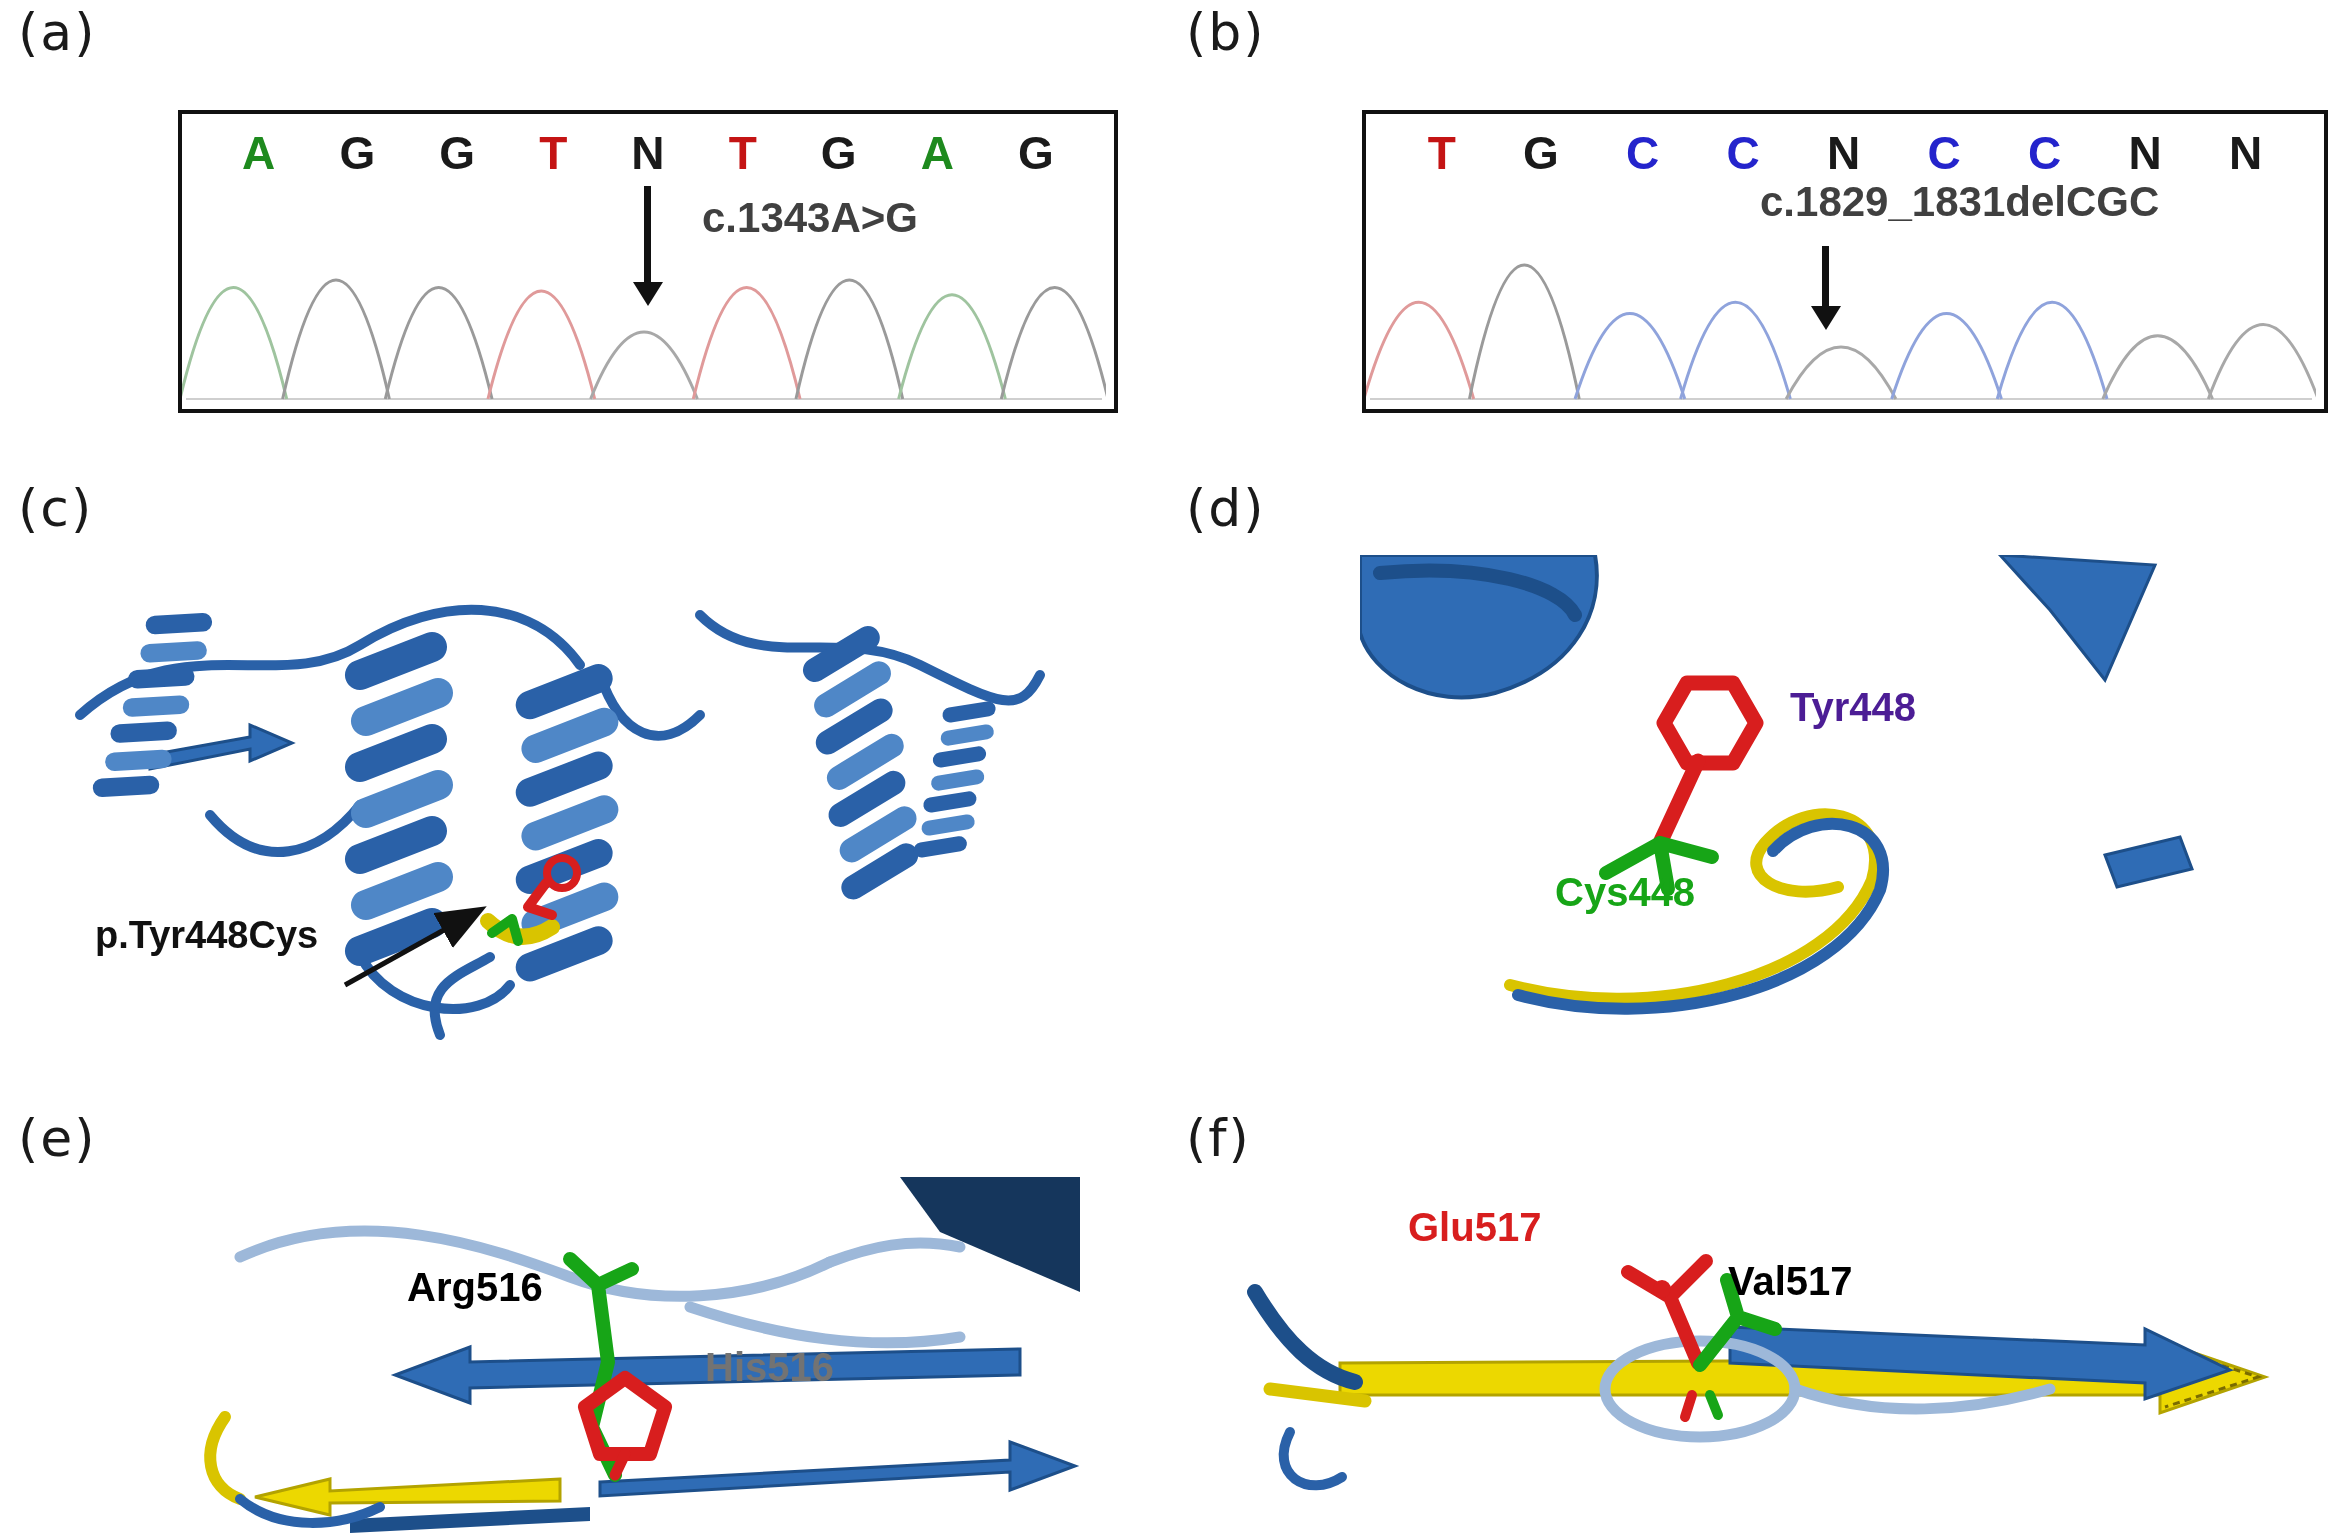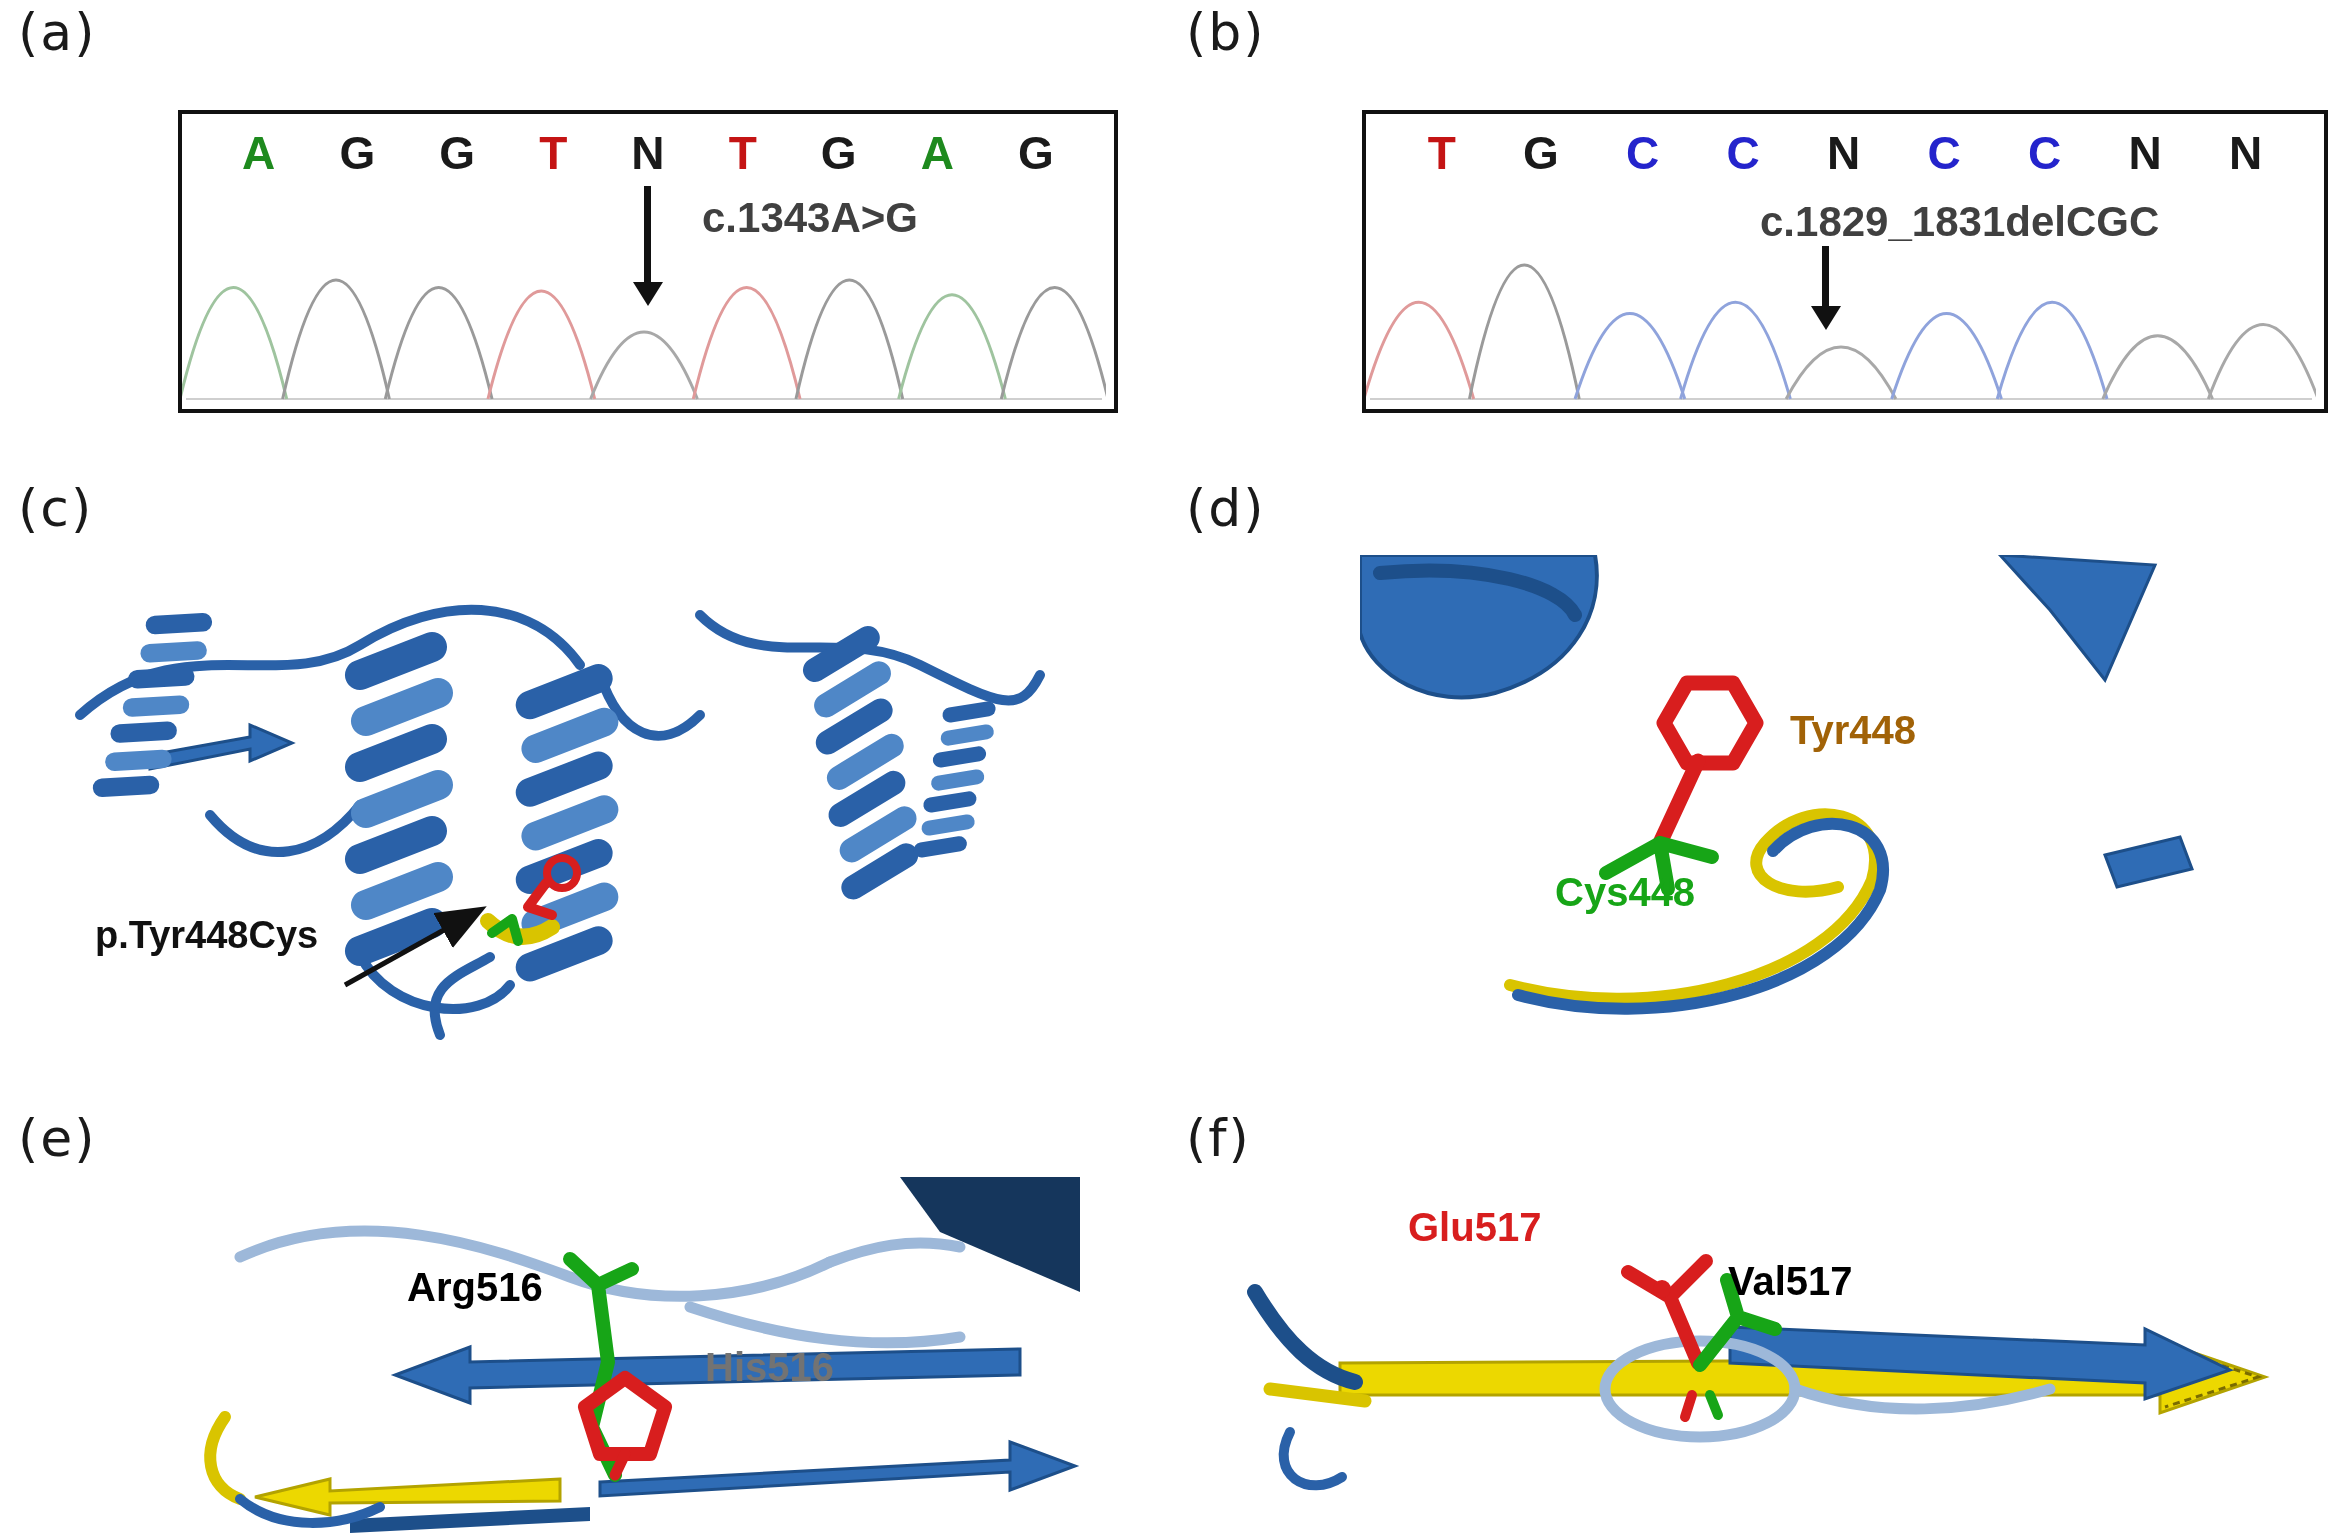--- a/index.html
+++ b/index.html
@@ -89,21 +89,21 @@
         <path d="M 103.44444444444446 194 Q 158.33333333333334 -73.83999999999997 213.22222222222223 194" fill="none" stroke="#9a9a9a" stroke-width="3"></path>
         <path d="M 209.00000000000003 194 Q 263.8888888888889 22.879999999999995 318.7777777777778 194" fill="none" stroke="#8fa3dc" stroke-width="3"></path>
         <path d="M 314.55555555555554 194 Q 369.44444444444446 0.5600000000000023 424.33333333333337 194" fill="none" stroke="#8fa3dc" stroke-width="3"></path>
         <path d="M 420.1111111111111 194 Q 475 89.83999999999999 529.8888888888889 194" fill="none" stroke="#a8a8a8" stroke-width="3"></path>
         <path d="M 525.6666666666666 194 Q 580.5555555555555 22.879999999999995 635.4444444444445 194" fill="none" stroke="#8fa3dc" stroke-width="3"></path>
         <path d="M 631.2222222222222 194 Q 686.1111111111111 0.5600000000000023 741 194" fill="none" stroke="#8fa3dc" stroke-width="3"></path>
         <path d="M 736.7777777777777 194 Q 791.6666666666666 67.52 846.5555555555555 194" fill="none" stroke="#a8a8a8" stroke-width="3"></path>
         <path d="M 842.3333333333334 194 Q 897.2222222222223 45.19999999999999 952.1111111111112 194" fill="none" stroke="#a8a8a8" stroke-width="3"></path>
       </svg>
     <div class="down-arrow" style="left:456px;top:132px;height:60px;"></div>
-    <div class="mut-label" style="left:394px;top:84px;">c.1829_1831delCGC</div>
+    <div class="mut-label" style="left:394px;top:64px;">c.1829_1831delCGC</div>
   </div>
 
   <div class="panel-label" style="left:18px;top:478px;">(c)</div>
 
   <svg class="abs" style="left:60px;top:555px;" width="1000" height="500" viewBox="0 0 1000 500">
     <defs>
       <g id="helix">
         <path class="r1" d="M0 0 L72 -28"></path>
         <path class="r2" d="M6 46 L78 18"></path>
         <path class="r1" d="M0 92 L72 64"></path>
@@ -146,21 +146,21 @@
     <path d="M0 0 H235 C 245 55, 215 115, 135 138 C 70 155, 12 120, 0 78 Z" fill="#2f6cb5" stroke="#1d4f8a" stroke-width="4"></path>
     <path d="M20 18 C 120 8, 200 30, 215 60" class="loopD" style="stroke-width:14"></path>
     <polygon points="640,0 795,10 745,125 690,55" fill="#2f6cb5" stroke="#1d4f8a" stroke-width="3"></polygon>
     <polygon points="745,300 820,282 832,314 757,332" fill="#2f6cb5" stroke="#1d4f8a" stroke-width="3"></polygon>
     <path class="loopY" style="stroke-width:12" d="M150 430 C 290 468, 470 425, 512 325 C 532 255, 448 238, 405 288 C 377 320, 420 348, 478 332"></path>
     <path class="loop" style="stroke-width:12" d="M158 440 C 298 478, 478 435, 520 335 C 540 265, 456 248, 413 296"></path>
     <polygon points="396,168 373,208 327,208 304,168 327,128 373,128" fill="none" stroke="#d81e1e" stroke-width="15" stroke-linejoin="round"></polygon>
     <path class="stickR" style="stroke-width:15" d="M338 206 L300 288"></path>
     <path class="stickG" d="M352 302 L300 288 L246 318 M300 288 L308 334"></path>
   </svg>
-  <div class="res-label" style="left: 1790px; top: 708px; color: #a16207;">Tyr448</div>
+  <div class="res-label" style="left: 1790px; top: 685px; color: #4c1d95;">Tyr448</div>
   <div class="res-label" style="left: 1555px; top: 870px; color: rgb(23, 165, 23);">Cys448</div>
 
   <div class="panel-label" style="left:18px;top:1108px;">(e)</div>
 
   <svg class="abs" style="left:170px;top:1177px;" width="910" height="360" viewBox="0 0 910 360">
     <polygon points="730,0 910,0 910,115 770,55" fill="#15365c"></polygon>
     <path class="loopL" d="M70 80 C 190 25, 320 70, 400 100 S 580 125, 660 85"></path>
     <path class="loopL" d="M660 85 C 700 70, 740 60, 790 70"></path>
     <path class="loopL" d="M520 130 C 610 160, 700 175, 790 160"></path>
     <polygon class="strandB" points="850,172 300,185 300,170 225,198 300,226 300,211 850,198"></polygon>

